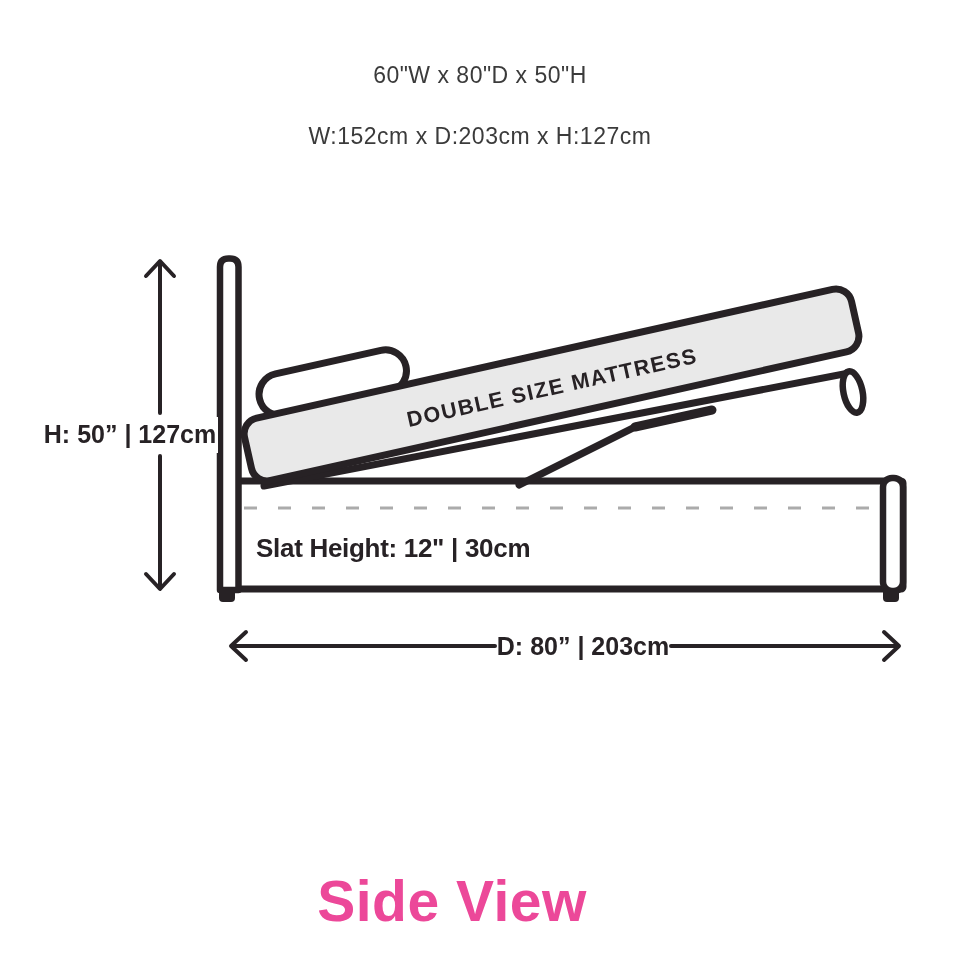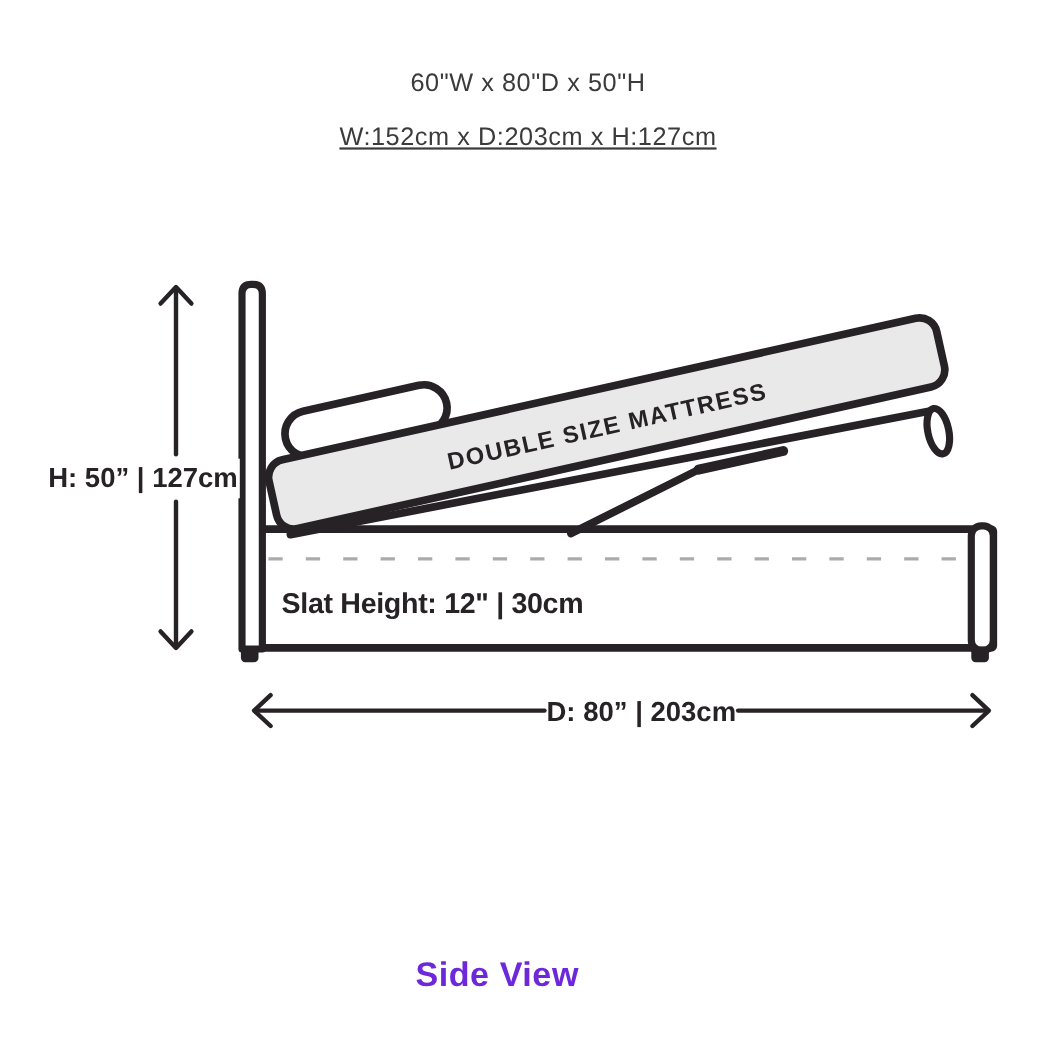--- a/index.html
+++ b/index.html
@@ -10,26 +10,26 @@
     font-family:"Liberation Sans","DejaVu Sans",sans-serif;
     overflow:hidden;
   }
   .hdr{
     position:absolute;left:0;width:960px;
     text-align:center;
     font-size:23px;font-weight:500;
     color:#3b3b3b;letter-spacing:.5px;
   }
   .hdr.l1{top:62px;}
-  .hdr.l2{top:111px;text-decoration:underline;}
+  .hdr.l2{top:123px;}
   .ftr{
     position:absolute;left:0;top:868px;width:904px;
     text-align:center;
-    font-size:31px;font-weight:800;
-    color:#6d28d9;letter-spacing:.5px;
+    font-size:57px;font-weight:800;
+    color:#ec4899;letter-spacing:.5px;
   }
   svg{position:absolute;left:0;top:0;}
   svg text{font-family:"Liberation Sans","DejaVu Sans",sans-serif;}
   .lbl{font-weight:bold;fill:#272225;}
 </style>
 </head>
 <body>
 
 <div class="canvas">
 

